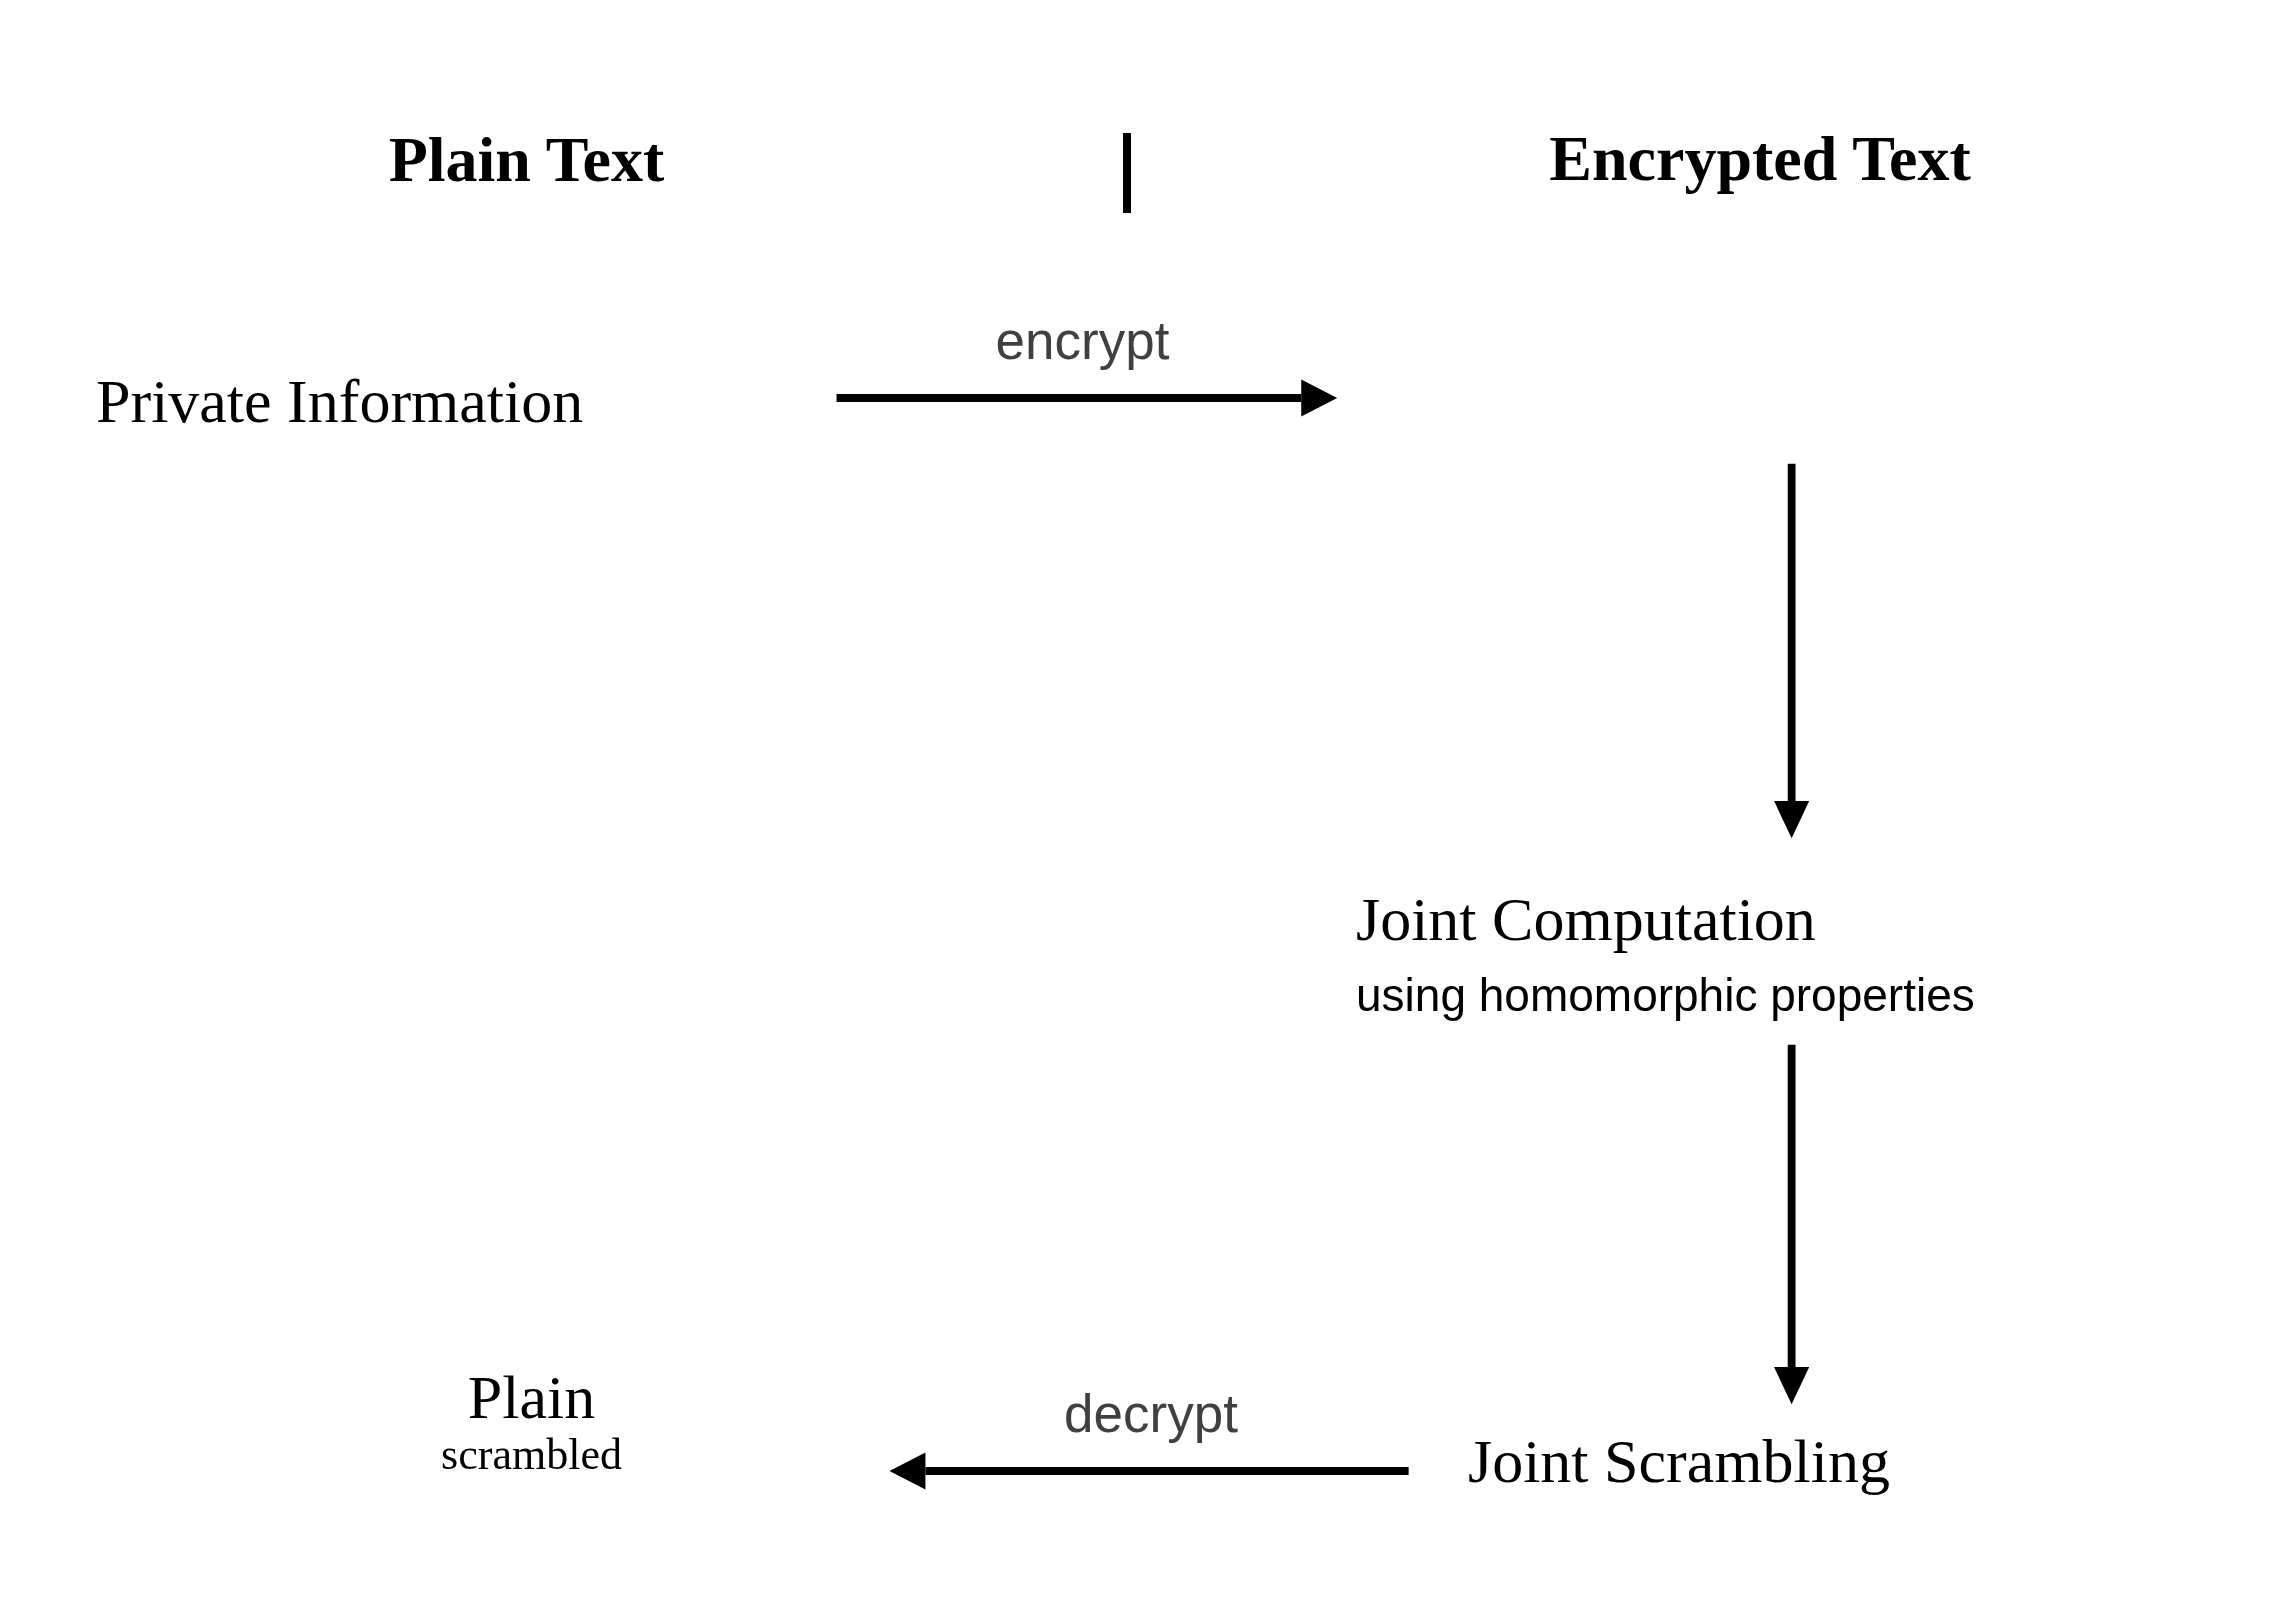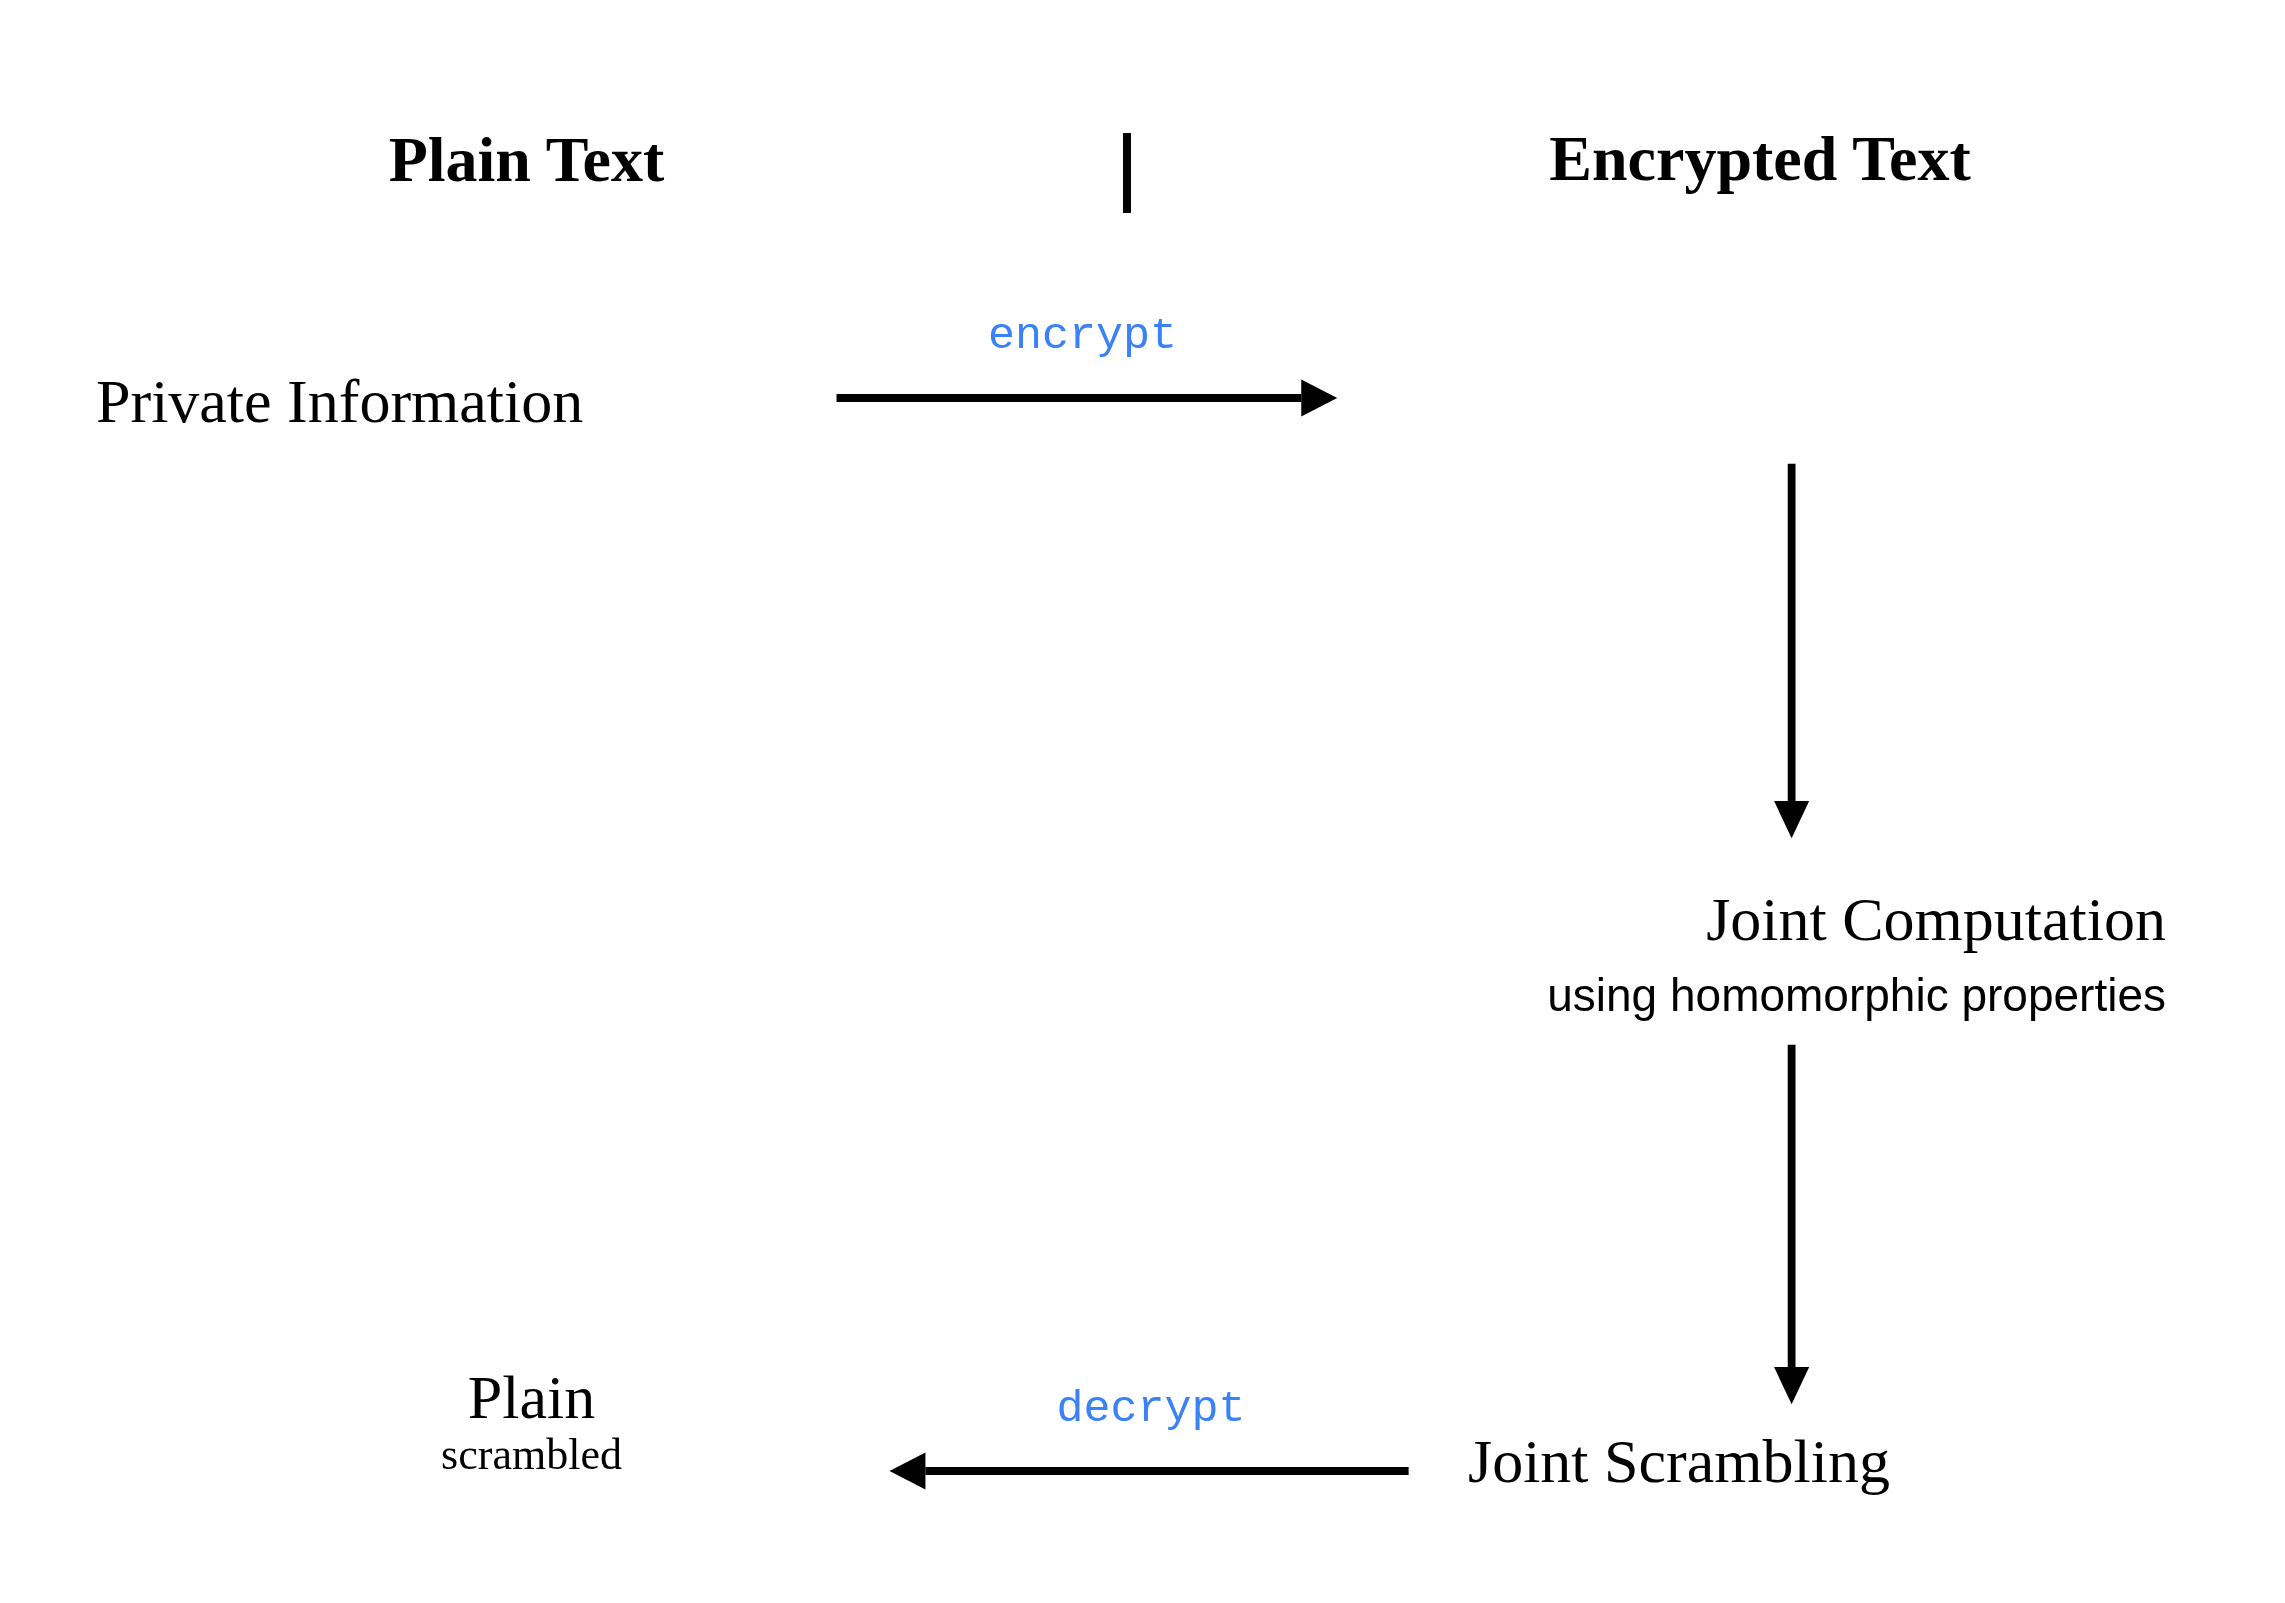--- a/index.html
+++ b/index.html
@@ -78,24 +78,24 @@
   #node-private-information {
     left: 96px;
     top: 369px;
   }
   #node-encrypted-information {
     left: 1399px;
     top: 369px;
   }
 
   #node-joint-computation {
-    left: 1288px;
+    left: 1356px;
     top: 887px;
     width: 878px;
-    text-align: right;
+    text-align: left;
   }
   #node-joint-computation .node-title { display: block; }
   #node-joint-computation .node-sub { display: block; margin-top: 20px; }
 
   #node-joint-scrambling {
     left: 1468px;
     top: 1429px;
   }
 
   #node-result {
@@ -123,25 +123,25 @@
     left: 873px;
     top: 1387px;
     width: 556px;
     text-align: center;
   }
 
   #arrow-down-1-wrap { left: 1767px; top: 458px; }
   #arrow-down-2-wrap { left: 1767px; top: 1039px; }
 
   .edge-label {
-    font-family: Liberation Mono, monospace;
-    font-size: 45px;
+    font-family: Liberation Sans, sans-serif;
+    font-size: 53px;
     line-height: 1;
     white-space: nowrap;
-    color: #3b82f6;
+    color: #404040;
   }
 </style>
 </head>
 <body>
 
 <div id="canvas">
 
   <div class="abs col-header" id="header-plain-text">Plain Text</div>
 
   <div class="abs" id="column-divider"></div>

